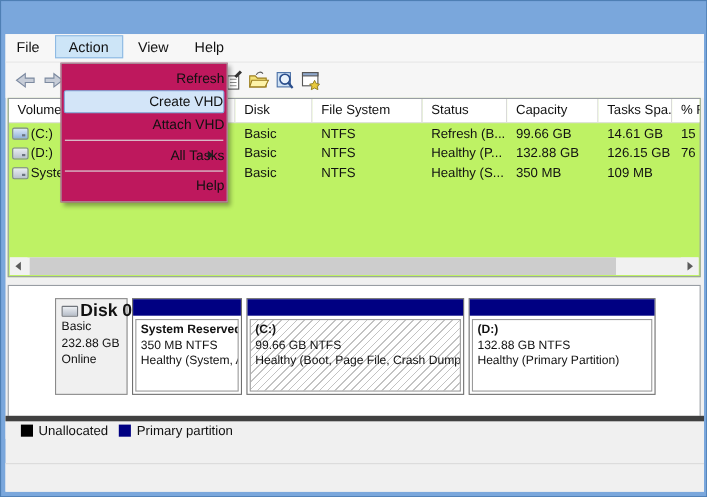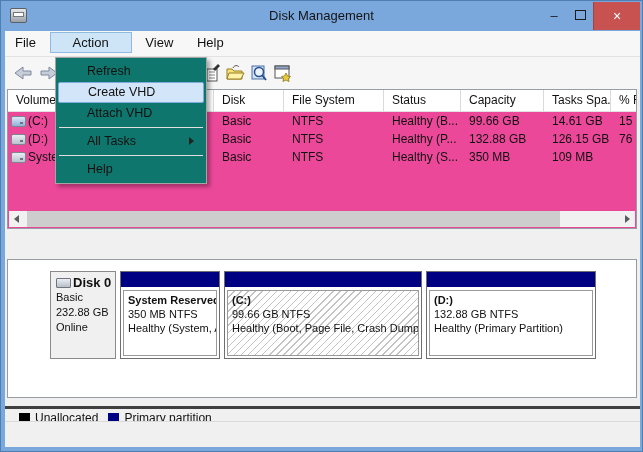--- a/index.html
+++ b/index.html
@@ -22,28 +22,28 @@
   .ctl-max{left:566px;width:26px;}
   .max-glyph{display:inline-block;width:9px;height:8px;border:1px solid #1c1c1c;vertical-align:middle;margin-top:-3px;background:transparent;}
   .ctl-close{left:592px;width:46px;background:#c85250;color:#fff;font-size:14px;border-left:1px solid #a8403e;}
 
   
   .app-area{position:absolute;left:4px;top:30px;width:635px;height:416px;background:#f0f0f0;}
 
   
   .menubar{position:absolute;left:4px;top:30px;width:635px;height:26px;background:#f7f7f7;border-bottom:1px solid #e3e3e3;box-sizing:border-box;font-size:13px;}
   .menubar .mitem{display:inline-block;padding:3px 10px;margin-top:1px;color:#111;}
-  .menubar .mitem.active{background:#cde5f7;border:1px solid #8ebae3;padding:2px 22px;}
+  .menubar .mitem.active{background:#cde5f7;border:1px solid #8ebae3;padding:2px 12px;}
 
   
   .toolbar{position:absolute;left:4px;top:56px;width:635px;height:32px;background:#f6f6f6;}
   .tb-ico{position:absolute;top:6px;width:20px;height:20px;}
 
   
-  .vol-panel{position:absolute;left:6px;top:88px;width:630px;height:140px;background:#ec4899;border:1px solid #989da3;box-sizing:border-box;overflow:hidden;}
+  .vol-panel{position:absolute;left:6px;top:88px;width:630px;height:163px;background:#bef264;border:1px solid #989da3;box-sizing:border-box;overflow:hidden;}
   .vh{position:absolute;top:0;height:21px;line-height:21px;font-size:12px;color:#111;
       border-right:1px solid #dadada;box-sizing:border-box;padding-left:8px;overflow:hidden;white-space:nowrap;background:#fff;}
   .vh-row-line{position:absolute;left:0;right:0;top:21px;height:1px;background:#e2e2e2;}
   .vrow{position:absolute;left:0;right:0;height:18px;font-size:12px;color:#111;}
   .vcell{position:absolute;top:0;height:18px;line-height:18px;padding-left:8px;overflow:hidden;white-space:nowrap;box-sizing:border-box;}
   .disk-mini{position:absolute;left:3px;top:4px;width:13px;height:9px;border:1px solid #7d8априй;border:1px solid #7d858f;border-radius:2px;background:linear-gradient(#e9edf2,#b9c2cf);}
   .disk-mini.blue{background:linear-gradient(#dce8f8,#8fb0d9);}
   .disk-mini:after{content:"";position:absolute;right:2px;bottom:2px;width:3px;height:2px;background:#6b7480;}
   .vcell-vol{padding-left:20px;}
 
@@ -57,66 +57,59 @@
   .hs-right .tri{right:5px;border-left:5px solid #5b5b5b;}
   .hs-thumb{position:absolute;left:18px;top:0;width:533px;height:16px;background:#cdcdcd;}
 
   
   .splitter{position:absolute;left:6px;top:253px;width:630px;height:4px;background:#f0f0f0;}
 
   
   .disk-panel{position:absolute;left:6px;top:258px;width:630px;height:139px;background:#fff;border:1px solid #989da3;box-sizing:border-box;}
   .disk-box{position:absolute;left:42px;top:11px;width:66px;height:88px;background:#f0f0f0;border:1px solid #8a8a8a;box-sizing:border-box;
             font-size:11px;color:#111;padding:3px 5px;line-height:15px;}
-  .disk-box .dname{font-weight:bold;font-size:13px;white-space:nowrap;}
+  .disk-box .dname{font-weight:bold;font-size:16px;white-space:nowrap;}
   .disk-ico{display:inline-block;width:13px;height:8px;border:1px solid #70757c;border-radius:1px;background:linear-gradient(#eceff3,#b6bec9);vertical-align:-1px;margin-right:2px;}
   .part{position:absolute;top:11px;height:88px;border:1px solid #6f6f6f;box-sizing:border-box;background:#fff;}
   .part-band{position:absolute;left:0;right:0;top:0;height:15px;background:#000082;}
   .part-body{position:absolute;left:2px;right:2px;top:18px;bottom:2px;background:#fff;border:1px solid #9a9a9a;
              padding:2px 4px;font-size:11px;line-height:14px;color:#111;overflow:hidden;white-space:nowrap;}
   .part-body .pname{font-weight:bold;}
   .part-body.hatched{background:repeating-linear-gradient(135deg,#ffffff 0px,#ffffff 4px,#c3c3c3 4px,#c3c3c3 5px);}
   .p-sysres{left:112px;width:100px;}
   .p-c{left:216px;width:198px;}
   .p-d{left:418px;width:170px;}
 
   
-  .legend{position:absolute;left:4px;top:405px;width:635px;height:21px;background:#f0f0f0;border-top:3px solid #404040;box-sizing:border-box;
+  .legend{position:absolute;left:4px;top:377px;width:635px;height:21px;background:#f0f0f0;border-top:5px solid #404040;box-sizing:border-box;
           display:flex;align-items:center;font-size:12px;color:#111;}
   .legend .sq{width:11px;height:11px;display:inline-block;margin-right:5px;}
   .sq-black{background:#000000;}
   .sq-navy{background:#000082;}
   .legend .li{display:flex;align-items:center;}
   .legend .li1{margin-left:14px;}
   .legend .li2{margin-left:10px;}
 
   .statusbar{position:absolute;left:4px;top:420px;width:635px;height:26px;background:#f0f0f0;border-top:1px solid #dadada;box-sizing:border-box;}
 
   
-  .dropdown{position:absolute;left:54px;top:56px;width:150px;background:#0f766e;border:1px solid #a5a5a5;
-            box-shadow:3px 3px 4px rgba(0,0,0,0.32);z-index:100;padding:3px 0;font-size:12.5px;color:#111;}
+  .dropdown{position:absolute;left:54px;top:56px;width:150px;background:#be185d;border:1px solid #a5a5a5;
+            box-shadow:3px 3px 4px rgba(0,0,0,0.32);z-index:100;padding:3px 0;font-size:12.5px;color:#111;text-align:right;}
   .dd-item{position:relative;height:21px;line-height:21px;padding-left:29px;margin:0 2px;white-space:nowrap;box-sizing:border-box;}
   .dd-item.hl{background:#d3e5f8;border:1px solid #7eabdc;border-radius:2px;line-height:19px;}
   .dd-sep{height:1px;background:#e0e0e0;margin:3px 3px;}
   .dd-arrow{position:absolute;right:10px;top:6px;width:0;height:0;border-top:4px solid transparent;border-bottom:4px solid transparent;border-left:5px solid #222;}
 
   svg{display:block;}
 </style>
 </head>
 <body>
 
 <div class="window">
 
-  <div class="titlebar">
-    <div class="win-icon"></div>
-    <div class="title">Disk Management</div>
-    <div class="ctl ctl-min">–</div>
-    <div class="ctl ctl-max"><span class="max-glyph"></span></div>
-    <div class="ctl ctl-close">×</div>
-  </div>
 
   <div class="app-area"></div>
 
   <div class="menubar">
     <span class="mitem">File</span>
     <span class="mitem active">Action</span>
     <span class="mitem">View</span>
     <span class="mitem">Help</span>
   </div>
 
@@ -174,21 +167,21 @@
     <div class="vh" style="left:603px;width:27px;border-right:none">% Free</div>
     <div class="vh-row-line"></div>
 
     <div class="vrow" style="top:22px">
       <div class="vcell vcell-vol" style="left:0;width:151px">
         <span class="disk-mini blue"></span>
         <span>(C:)</span>
       </div>
       <div class="vcell" style="left:206px;width:70px">Basic</div>
       <div class="vcell" style="left:276px;width:100px">NTFS</div>
-      <div class="vcell" style="left:376px;width:77px">Healthy (B...</div>
+      <div class="vcell" style="left:376px;width:77px">Refresh (B...</div>
       <div class="vcell" style="left:453px;width:83px">99.66 GB</div>
       <div class="vcell" style="left:536px;width:67px">14.61 GB</div>
       <div class="vcell" style="left:603px;width:27px">15</div>
     </div>
 
     <div class="vrow" style="top:40px">
       <div class="vcell vcell-vol" style="left:0;width:151px">
         <span class="disk-mini"></span>
         <span>(D:)</span>
       </div>

